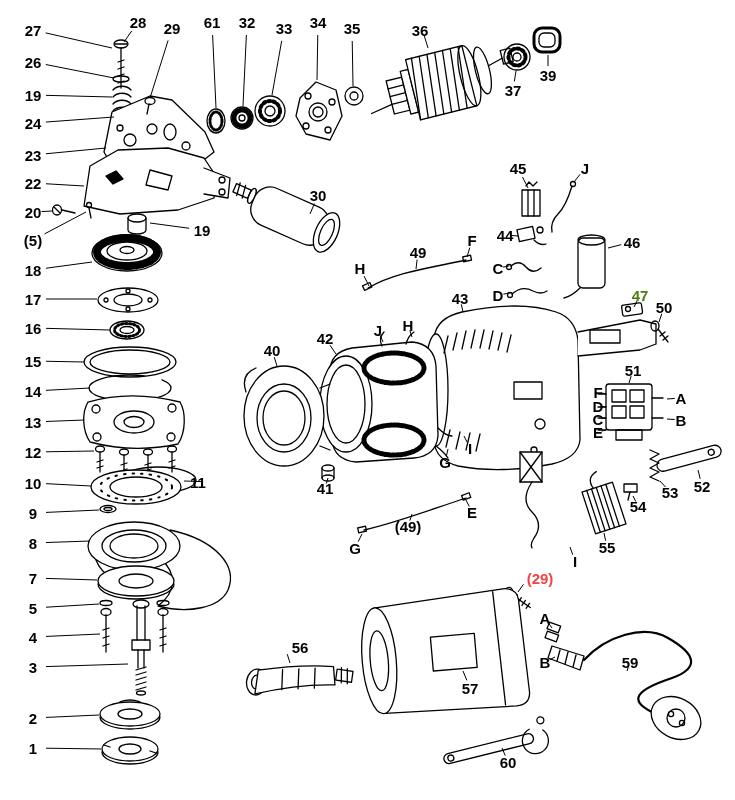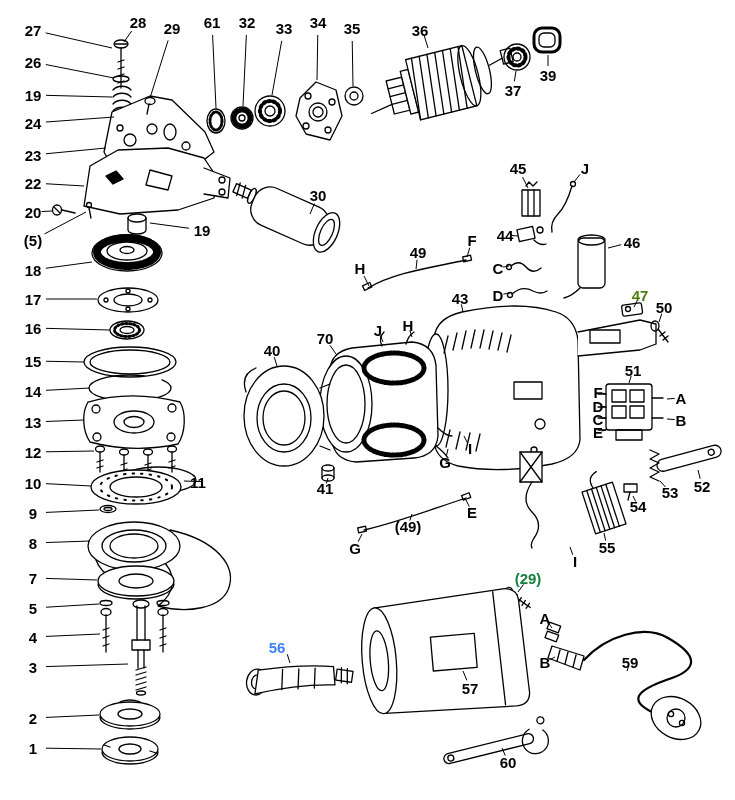--- a/index.html
+++ b/index.html
@@ -601,43 +601,43 @@
       <div class="part-label" style="left: 585px; top: 168px; color: rgb(0, 0, 0);">J</div>
       <div class="part-label" style="left: 505px; top: 235px; color: rgb(0, 0, 0);">44</div>
       <div class="part-label" style="left: 498px; top: 268px; color: rgb(0, 0, 0);">C</div>
       <div class="part-label" style="left: 632px; top: 242px; color: rgb(0, 0, 0);">46</div>
       <div class="part-label" style="left: 498px; top: 295px; color: rgb(0, 0, 0);">D</div>
       <div class="part-label" style="left: 460px; top: 298px; color: rgb(0, 0, 0);">43</div>
       <div class="part-label" style="left: 640px; top: 295px; color: #4d7c0f;">47</div>
       <div class="part-label" style="left: 664px; top: 307px; color: rgb(0, 0, 0);">50</div>
       <div class="part-label" style="left: 378px; top: 330px; color: rgb(0, 0, 0);">J</div>
       <div class="part-label" style="left: 408px; top: 325px; color: rgb(0, 0, 0);">H</div>
-      <div class="part-label" style="left: 325px; top: 338px; color: rgb(0, 0, 0);">70</div>
+      <div class="part-label" style="left: 325px; top: 338px; color: rgb(0, 0, 0);">42</div>
       <div class="part-label" style="left: 272px; top: 350px; color: rgb(0, 0, 0);">40</div>
       <div class="part-label" style="left: 633px; top: 370px; color: rgb(0, 0, 0);">51</div>
       <div class="part-label" style="left: 598px; top: 392px; color: rgb(0, 0, 0);">F</div>
       <div class="part-label" style="left: 681px; top: 398px; color: rgb(0, 0, 0);">A</div>
       <div class="part-label" style="left: 598px; top: 406px; color: rgb(0, 0, 0);">D</div>
       <div class="part-label" style="left: 598px; top: 419px; color: rgb(0, 0, 0);">C</div>
       <div class="part-label" style="left: 681px; top: 420px; color: rgb(0, 0, 0);">B</div>
       <div class="part-label" style="left: 598px; top: 432px; color: rgb(0, 0, 0);">E</div>
       <div class="part-label" style="left: 470px; top: 448px; color: rgb(0, 0, 0);">I</div>
       <div class="part-label" style="left: 445px; top: 462px; color: rgb(0, 0, 0);">G</div>
       <div class="part-label" style="left: 198px; top: 482px; color: rgb(0, 0, 0); text-align: center;">11</div>
       <div class="part-label" style="left: 325px; top: 488px; color: rgb(0, 0, 0);">41</div>
       <div class="part-label" style="left: 670px; top: 492px; color: rgb(0, 0, 0);">53</div>
       <div class="part-label" style="left: 702px; top: 486px; color: rgb(0, 0, 0); text-align: center;">52</div>
       <div class="part-label" style="left: 638px; top: 506px; color: rgb(0, 0, 0);">54</div>
       <div class="part-label" style="left: 472px; top: 512px; color: rgb(0, 0, 0);">E</div>
       <div class="part-label" style="left: 408px; top: 526px; color: rgb(0, 0, 0);">(49)</div>
       <div class="part-label" style="left: 355px; top: 548px; color: rgb(0, 0, 0);">G</div>
       <div class="part-label" style="left: 607px; top: 547px; color: rgb(0, 0, 0);">55</div>
       <div class="part-label" style="left: 575px; top: 561px; color: rgb(0, 0, 0);">I</div>
-      <div class="part-label" style="left: 528px; top: 578px; color: #15803d;">(29)</div>
+      <div class="part-label" style="left: 540px; top: 578px; color: #ef4444;">(29)</div>
       <div class="part-label" style="left: 545px; top: 618px; color: rgb(0, 0, 0);">A</div>
-      <div class="part-label" style="left: 273px; top: 647px; color: #3b82f6; padding-left: 8px;">56</div>
+      <div class="part-label" style="left: 296px; top: 647px; color: #000000; padding-left: 8px;">56</div>
       <div class="part-label" style="left: 545px; top: 662px; color: rgb(0, 0, 0);">B</div>
       <div class="part-label" style="left: 630px; top: 662px; color: rgb(0, 0, 0);">59</div>
       <div class="part-label" style="left: 470px; top: 688px; color: rgb(0, 0, 0);">57</div>
       <div class="part-label" style="left: 508px; top: 762px; color: rgb(0, 0, 0);">60</div>
     </div>
 
 </div>
 
 </body></html>

